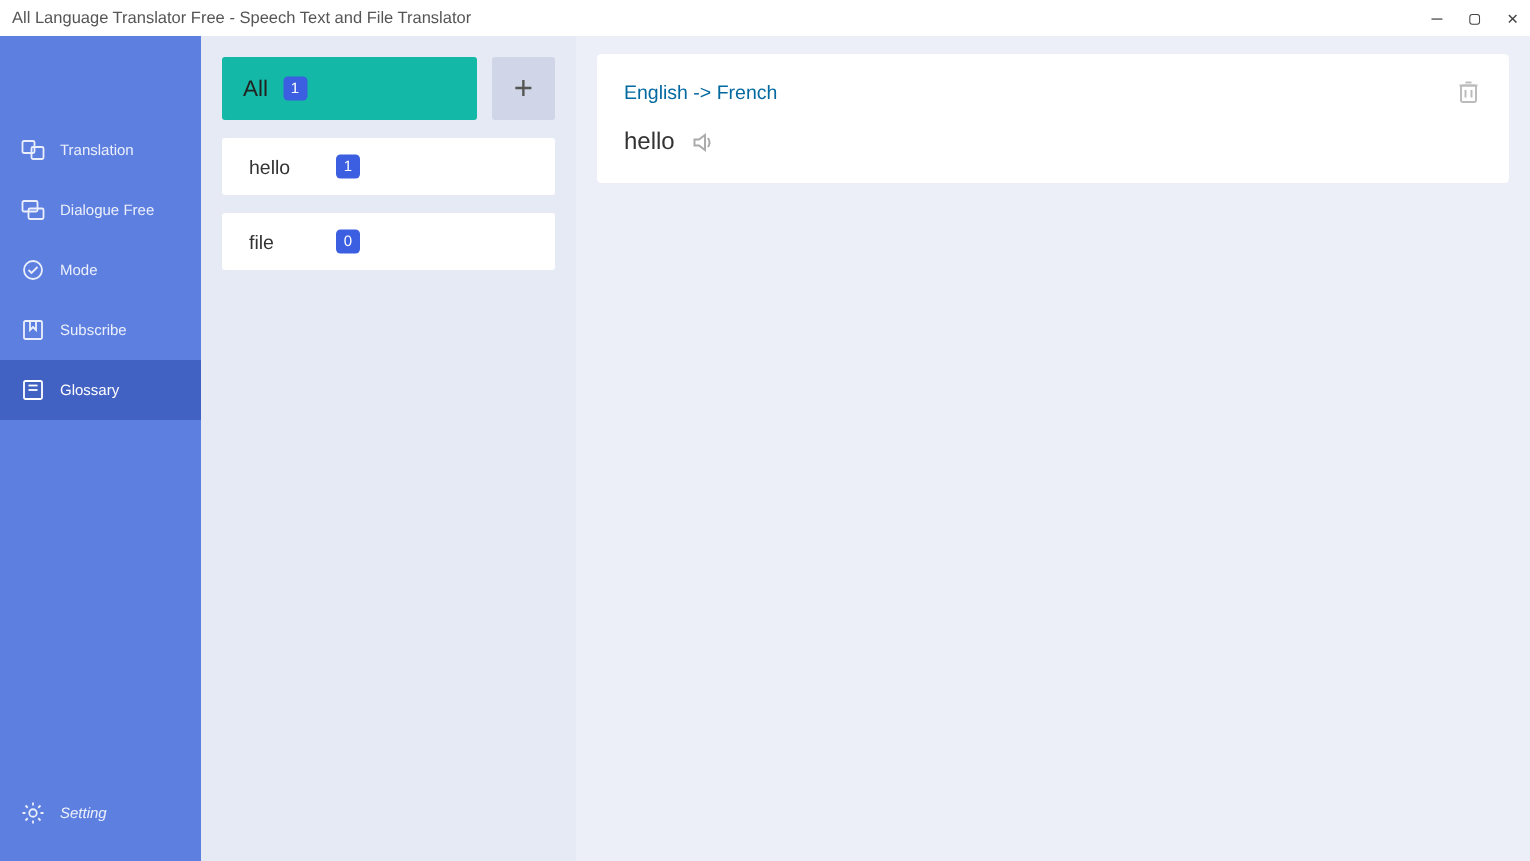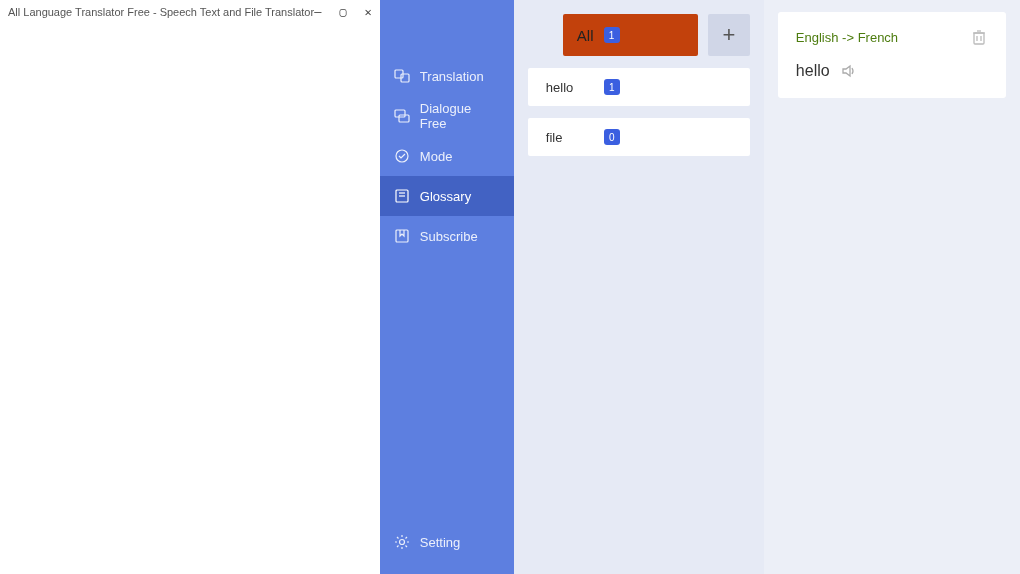--- a/index.html
+++ b/index.html
@@ -1,43 +1,43 @@
 <!DOCTYPE html>
 <html><head>
   <meta charset="utf-8">
   <style>
     * { margin:0; padding:0; box-sizing:border-box; font-family: 'Segoe UI', Arial, sans-serif; }
     html,body { width:1020px; height:574px; background:#f0f0f0; overflow:hidden; }
-    .window { width:100%; height:100%; display:flex; flex-direction:row; background:#fff; }
+    .window { width:100%; height:100%; display:flex; flex-direction:column; background:#fff; }
     .titlebar { height:24px; display:flex; align-items:center; padding:0 8px; font-size:11px; color:#555; }
     .titlebar-title { flex:1; }
     .win-controls { display:flex; gap:18px; align-items:center; color:#444; }
     .win-controls span { cursor:pointer; font-size:12px; font-family: monospace; }
     .body { flex:1; display:flex; overflow:hidden; }
     
     .sidebar { width:134px; background:#5d7fe0; display:flex; flex-direction:column; color:#fff; }
     .sidebar-spacer-top { height:56px; }
-    .nav-item { display:flex; align-items:center; gap:10px; padding:0 14px; height:40px; font-size:13px; cursor:pointer; opacity:0.88; }
+    .nav-item { display:flex; align-items:center; gap:10px; padding:0 14px; height:40px; font-size:10px; cursor:pointer; opacity:0.88; }
     .nav-item.active { background:#4262c3; opacity:1; }
     .nav-icon { width:16px; height:16px; flex-shrink:0; display:flex; align-items:center; justify-content:center; }
-    .sidebar-bottom { margin-top:auto; margin-bottom:12px; }
+    .sidebar-bottom { margin-top:auto; margin-bottom:12px;font-style:italic; }
     
     .list-panel { width:250px; background:#e6eaf5; padding:14px 14px 0 14px; display:flex; flex-direction:column; gap:12px; }
     .list-header { display:flex; gap:10px; }
-    .all-card { flex:1; background:#c2410c; border-radius:2px; height:42px; display:flex; align-items:center; padding:0 14px; gap:10px;margin-left:35px; }
+    .all-card { flex:1; background:#14b8a6; border-radius:2px; height:42px; display:flex; align-items:center; padding:0 14px; gap:10px; }
     .all-card .title { font-size:15px; color:#222; }
     .badge { background:#3b5fe0; color:#fff; border-radius:3px; min-width:16px; height:16px; display:flex; align-items:center; justify-content:center; font-size:10px; padding:0 3px; }
     .add-btn { width:42px; height:42px; background:#d0d6e7; border-radius:2px; display:flex; align-items:center; justify-content:center; font-size:22px; color:#555; cursor:pointer; }
     .entry-card { background:#fff; border-radius:2px; height:38px; display:flex; align-items:center; padding:0 18px; gap:18px; cursor:pointer; }
     .entry-card .entry-name { font-size:13px; color:#333; min-width:40px; }
     
     .detail-panel { flex:1; background:#eceff7; padding:12px 14px; }
     .detail-card { background:#fff; border-radius:3px; padding:16px 18px 18px 18px; }
     .lang-header { display:flex; align-items:center; }
-    .lang-text { font-size:13px; color:#4d7c0f; }
+    .lang-text { font-size:13px; color:#0369a1; }
     .trash-btn { margin-left:auto; color:#aaa; cursor:pointer; }
     .row { display:flex; align-items:center; gap:10px; margin-top:16px; }
     .row .word { font-size:16px; color:#333; }
     .speaker-btn { color:#999; cursor:pointer; display:flex; align-items:center; }
     svg { display:block; }
   </style>
 </head>
 <body>
 
 <div class="window">
@@ -77,39 +77,39 @@
       <div class="nav-item">
         <span class="nav-icon">
           <svg width="16" height="16" viewBox="0 0 16 16" fill="none" stroke="#fff" stroke-width="1.2">
             <circle cx="8" cy="8" r="6"></circle>
             <path d="M5 8 L7 10 L11 6"></path>
           </svg>
         </span>
         <span>Mode</span>
       </div>
 
+      <div class="nav-item">
+        <span class="nav-icon">
+          <svg width="16" height="16" viewBox="0 0 16 16" fill="none" stroke="#fff" stroke-width="1.2">
+            <rect x="2" y="2" width="12" height="12" rx="1"></rect>
+            <path d="M6 2 L6 8 L8 6 L10 8 L10 2"></path>
+          </svg>
+        </span>
+        <span>Subscribe</span>
+      </div>
+
       <div class="nav-item active">
         <span class="nav-icon">
           <svg width="16" height="16" viewBox="0 0 16 16" fill="none" stroke="#fff" stroke-width="1.2">
             <rect x="2" y="2" width="12" height="12" rx="1"></rect>
             <line x1="5" y1="5" x2="11" y2="5"></line>
             <line x1="5" y1="8" x2="11" y2="8"></line>
           </svg>
         </span>
         <span>Glossary</span>
-      </div>
-
-      <div class="nav-item">
-        <span class="nav-icon">
-          <svg width="16" height="16" viewBox="0 0 16 16" fill="none" stroke="#fff" stroke-width="1.2">
-            <rect x="2" y="2" width="12" height="12" rx="1"></rect>
-            <path d="M6 2 L6 8 L8 6 L10 8 L10 2"></path>
-          </svg>
-        </span>
-        <span>Subscribe</span>
       </div>
 
       <div class="sidebar-bottom">
         <div class="nav-item">
           <span class="nav-icon">
             <svg width="16" height="16" viewBox="0 0 16 16" fill="none" stroke="#fff" stroke-width="1.2">
               <circle cx="8" cy="8" r="2.5"></circle>
               <path d="M8 1 L8 3 M8 13 L8 15 M1 8 L3 8 M13 8 L15 8 M3 3 L4.5 4.5 M11.5 11.5 L13 13 M3 13 L4.5 11.5 M11.5 4.5 L13 3"></path>
             </svg>
           </span>

